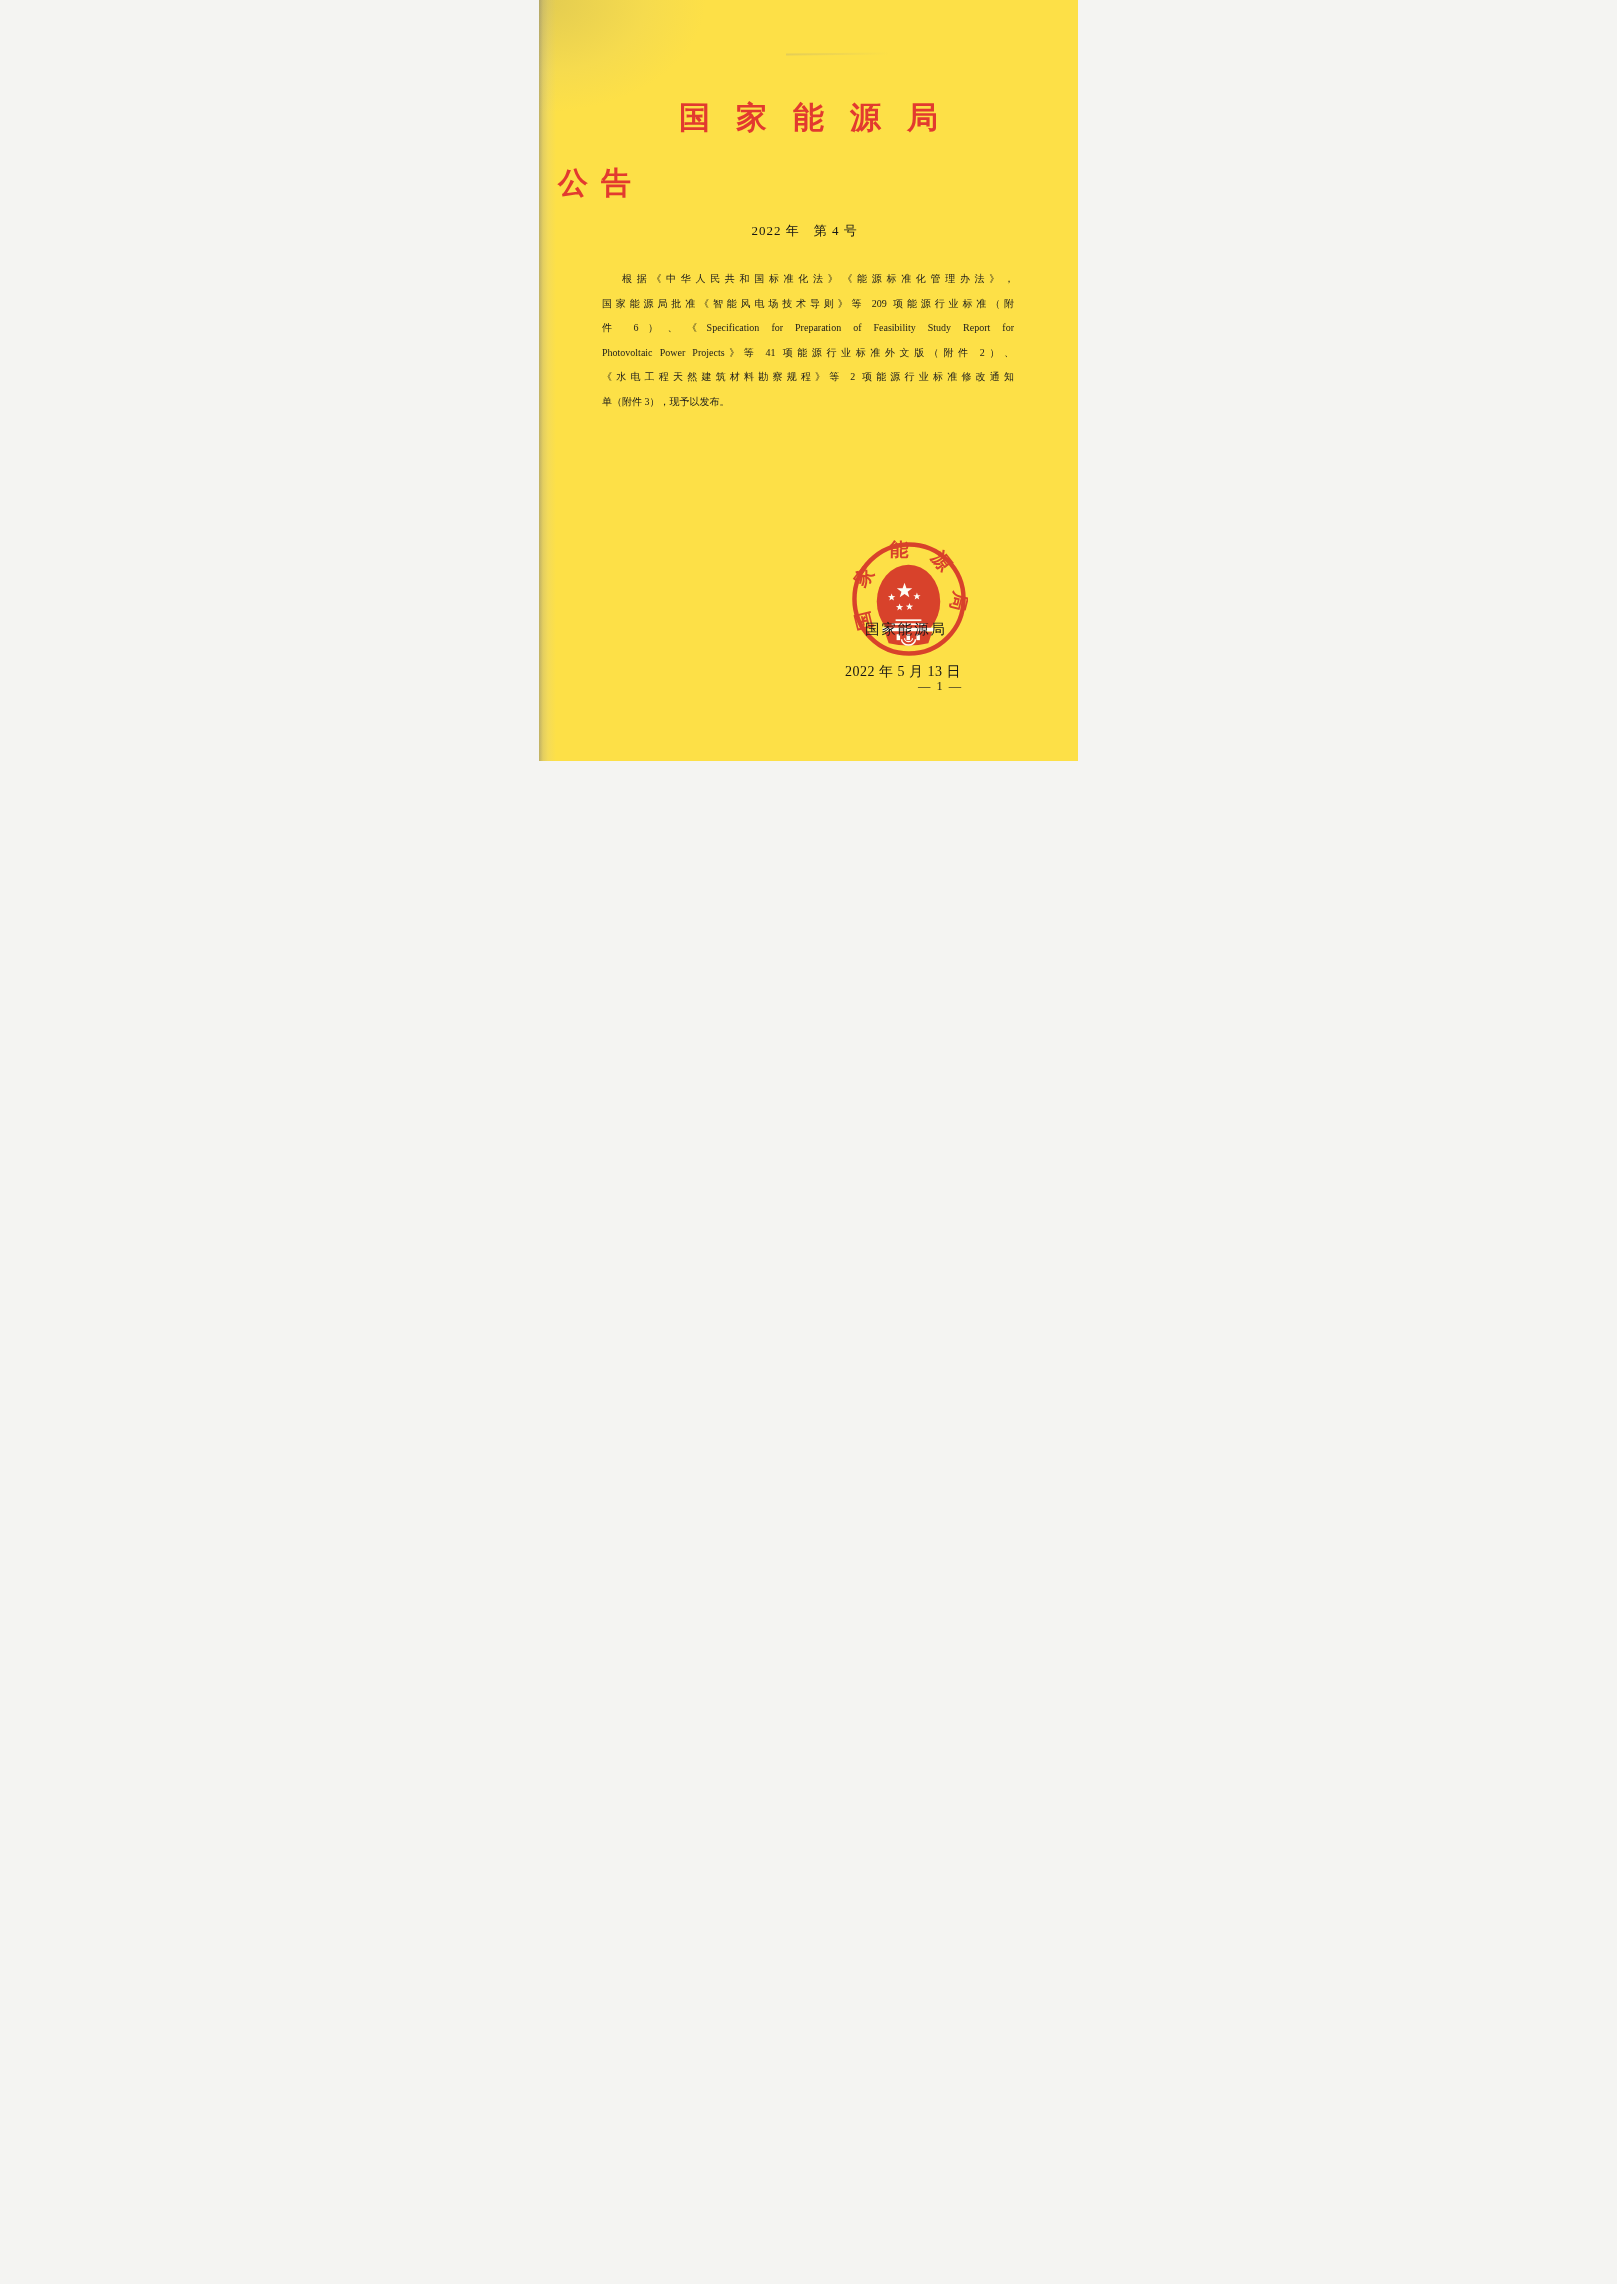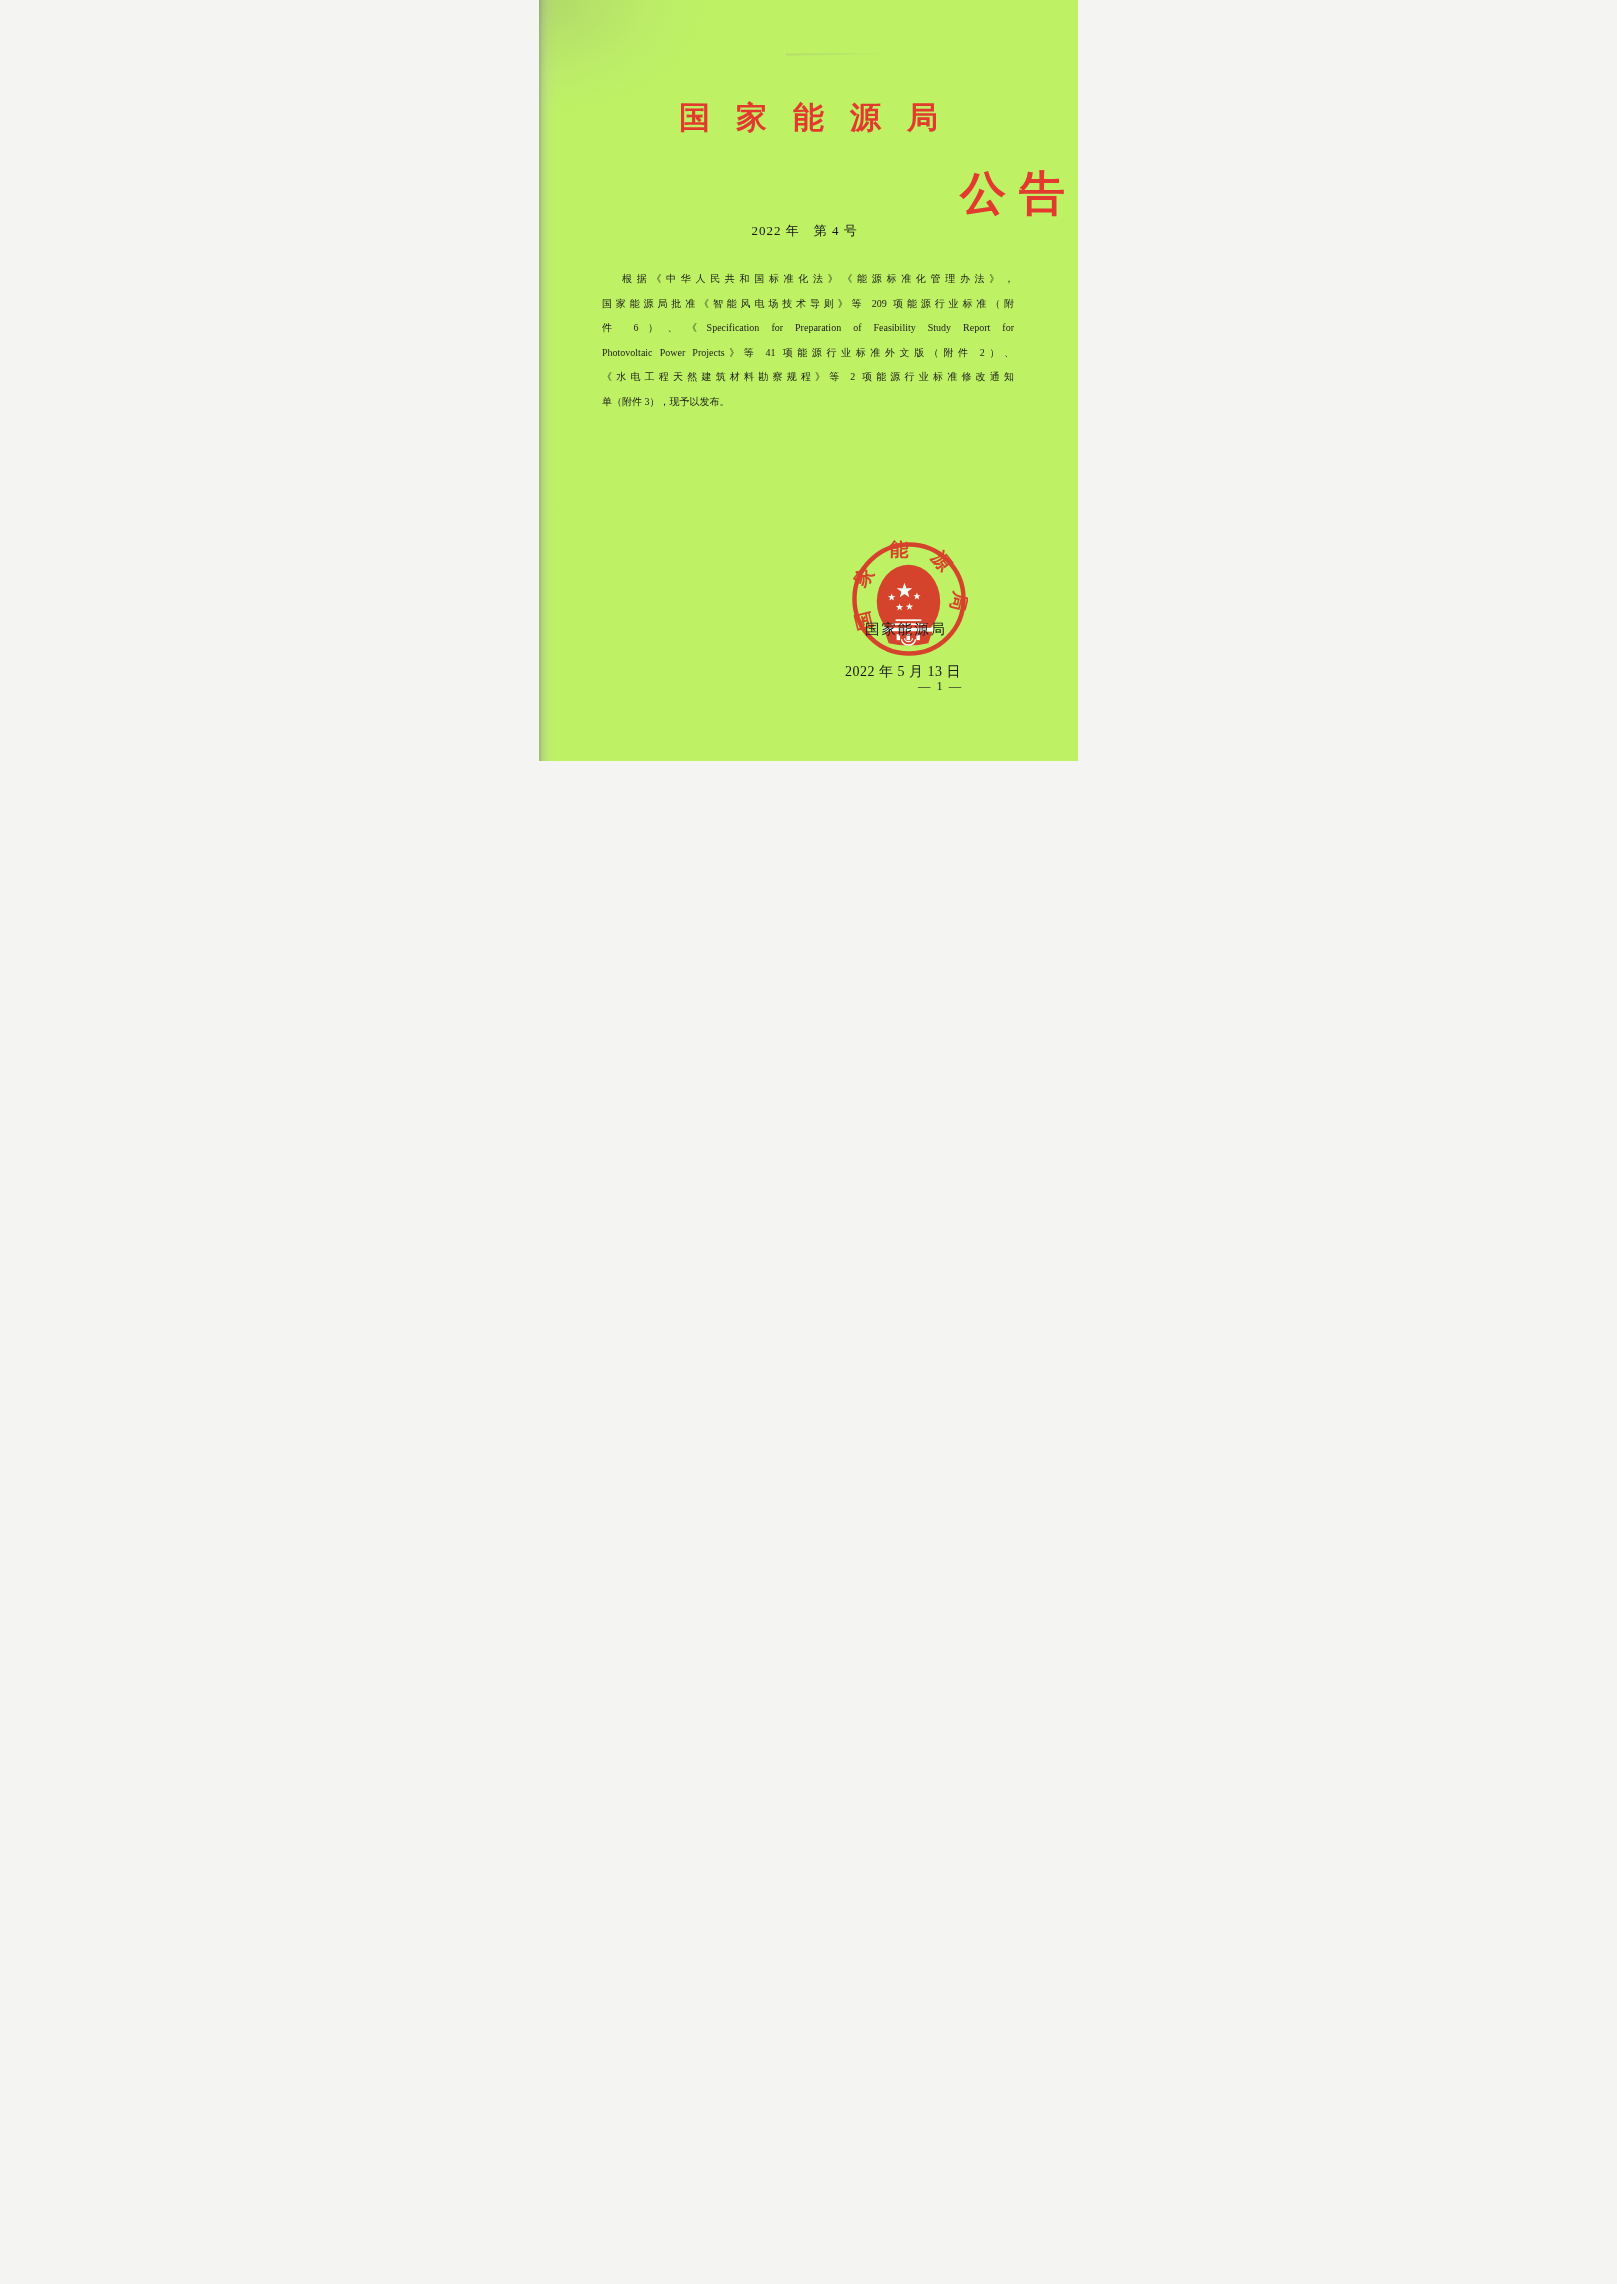--- a/index.html
+++ b/index.html
@@ -6,21 +6,21 @@
     margin: 0;
     padding: 0;
     background: #f4f4f2;
     font-family: "Liberation Serif", "DejaVu Serif", serif;
   }
   .page {
     position: relative;
     width: 539px;
     height: 761px;
     margin: 0 auto;
-    background: #bef264;
+    background: #fde047;
     overflow: hidden;
     color: #1d1d1d;
   }
   
   .scan-edge-left {
     position: absolute;
     left: 0; top: 0; bottom: 0;
     width: 17px;
     background: linear-gradient(to right,
       rgba(130,130,130,0.50) 0px,
@@ -56,26 +56,26 @@
     font-weight: 700;
     color: #e23a2f;
     letter-spacing: 26px;
     padding-left: 26px;
     white-space: nowrap;
   }
   .doc-type {
     position: absolute;
     left: 0; right: 0;
     top: 163px;
-    text-align: right;
-    font-size: 46px;
+    text-align: left;
+    font-size: 30px;
     font-weight: 700;
     color: #e23a2f;
     letter-spacing: 13px;
-    padding-left: 5px;
+    padding-left: 19px;
     white-space: nowrap;
   }
   .issue-no {
     position: absolute;
     left: 0; right: 8px;
     top: 222px;
     text-align: center;
     font-size: 13px;
     color: #161616;
     letter-spacing: 1px;

